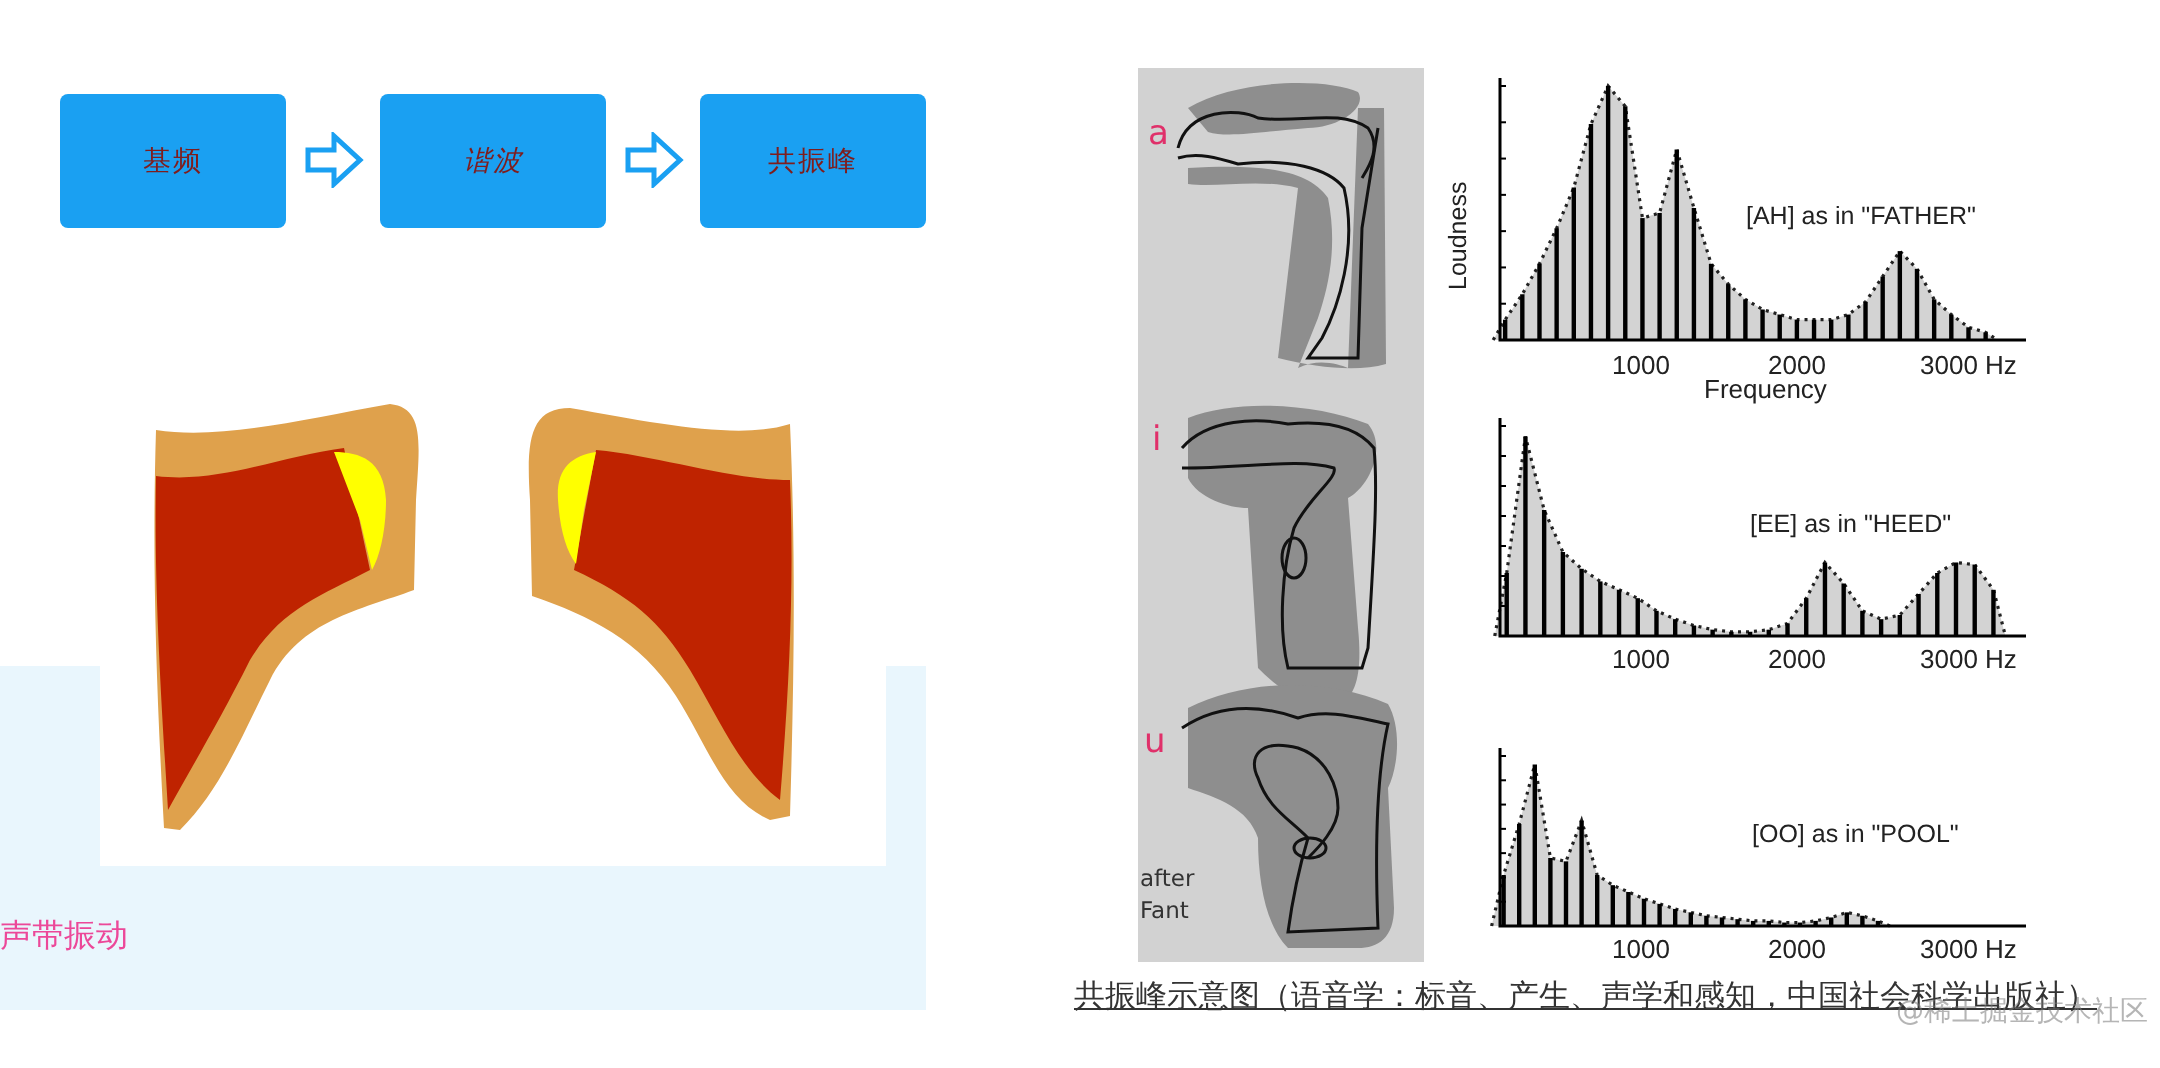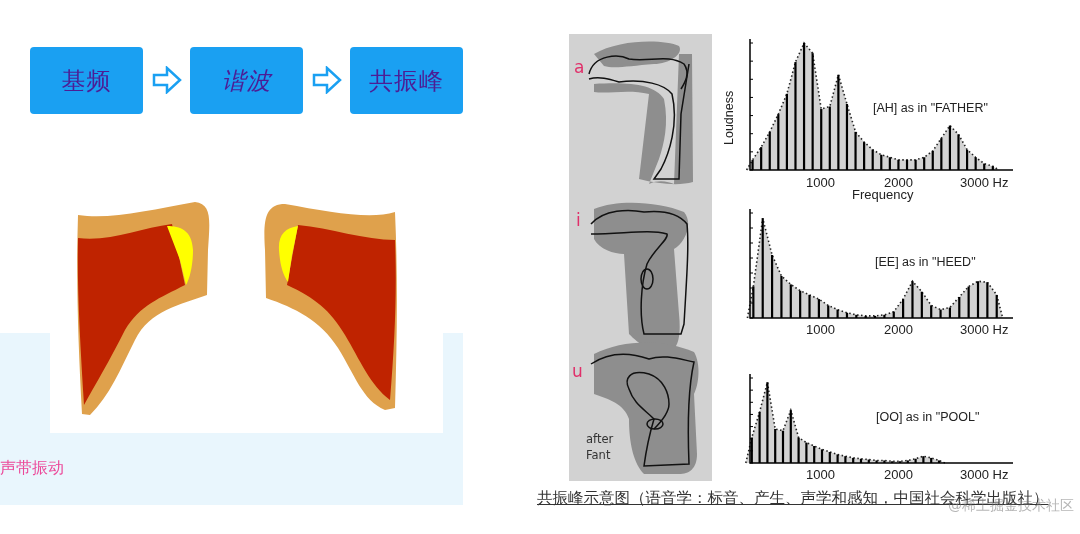--- a/index.html
+++ b/index.html
@@ -3,22 +3,22 @@
 <meta charset="utf-8">
 <style>
   html, body { margin: 0; padding: 0; }
   body {
     width: 1080px; height: 534px; position: relative; overflow: hidden;
     background: #ffffff;
     font-family: "DejaVu Sans", "Liberation Sans", sans-serif;
   }
   .flow-box {
     position: absolute; top: 47px; width: 113px; height: 67px;
-    background: #1aa0f2; border-radius: 4px; color: #4c1d95;
-    font-size: 24px; display: flex; align-items: center; justify-content: center;
+    background: #1aa0f2; border-radius: 4px; color: #7f1d1d;
+    font-size: 14px; display: flex; align-items: center; justify-content: center;
     letter-spacing: 1px;
   }
   .flow-arrow { position: absolute; top: 66px; width: 30px; height: 28px; }
   .vf-band {
     position: absolute; left: 0; top: 333px; width: 463px; height: 172px;
     background: #e9f6fd;
   }
   .vf-inner {
     position: absolute; left: 50px; top: 333px; width: 393px; height: 100px;
     background: #ffffff;
@@ -30,21 +30,21 @@
   }
   .tract-panel {
     position: absolute; left: 569px; top: 34px; width: 143px; height: 447px;
     background: #d2d2d2;
   }
   .tract-svg { position: absolute; left: 569px; top: 34px; }
   .vowel-label {
     position: absolute; color: #e0306a; font-size: 17px;
   }
   .after-fant {
-    position: absolute; left: 586px; top: 431px; font-size: 11.5px; color: #333; line-height: 16px;
+    position: absolute; left: 570px; top: 431px; font-size: 11.5px; color: #333; line-height: 16px;
   }
   .chart-svg { position: absolute; left: 725px; }
   .chart-label {
     position: absolute; font-size: 12.5px; color: #222;
     font-family: "Liberation Sans", sans-serif;
   }
   .tick-label {
     position: absolute; font-size: 13px; color: #222;
     font-family: "Liberation Sans", sans-serif;
   }

